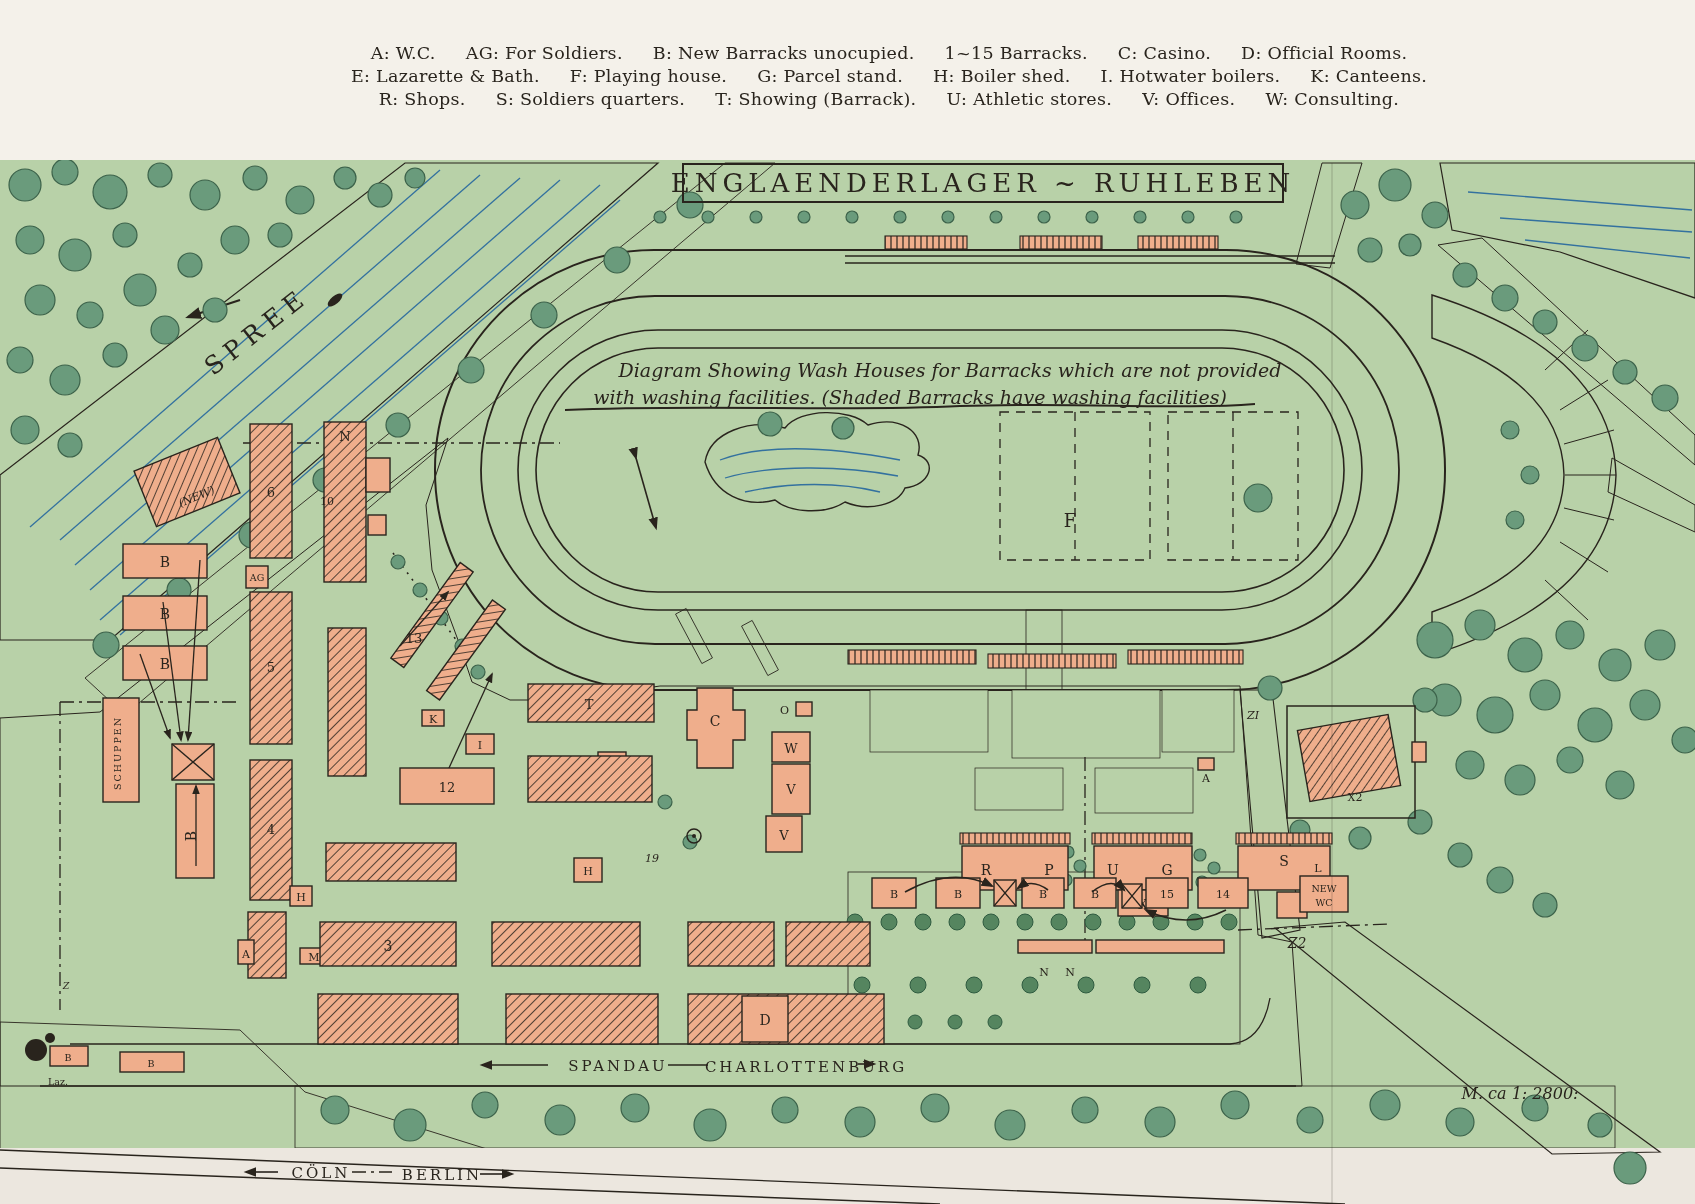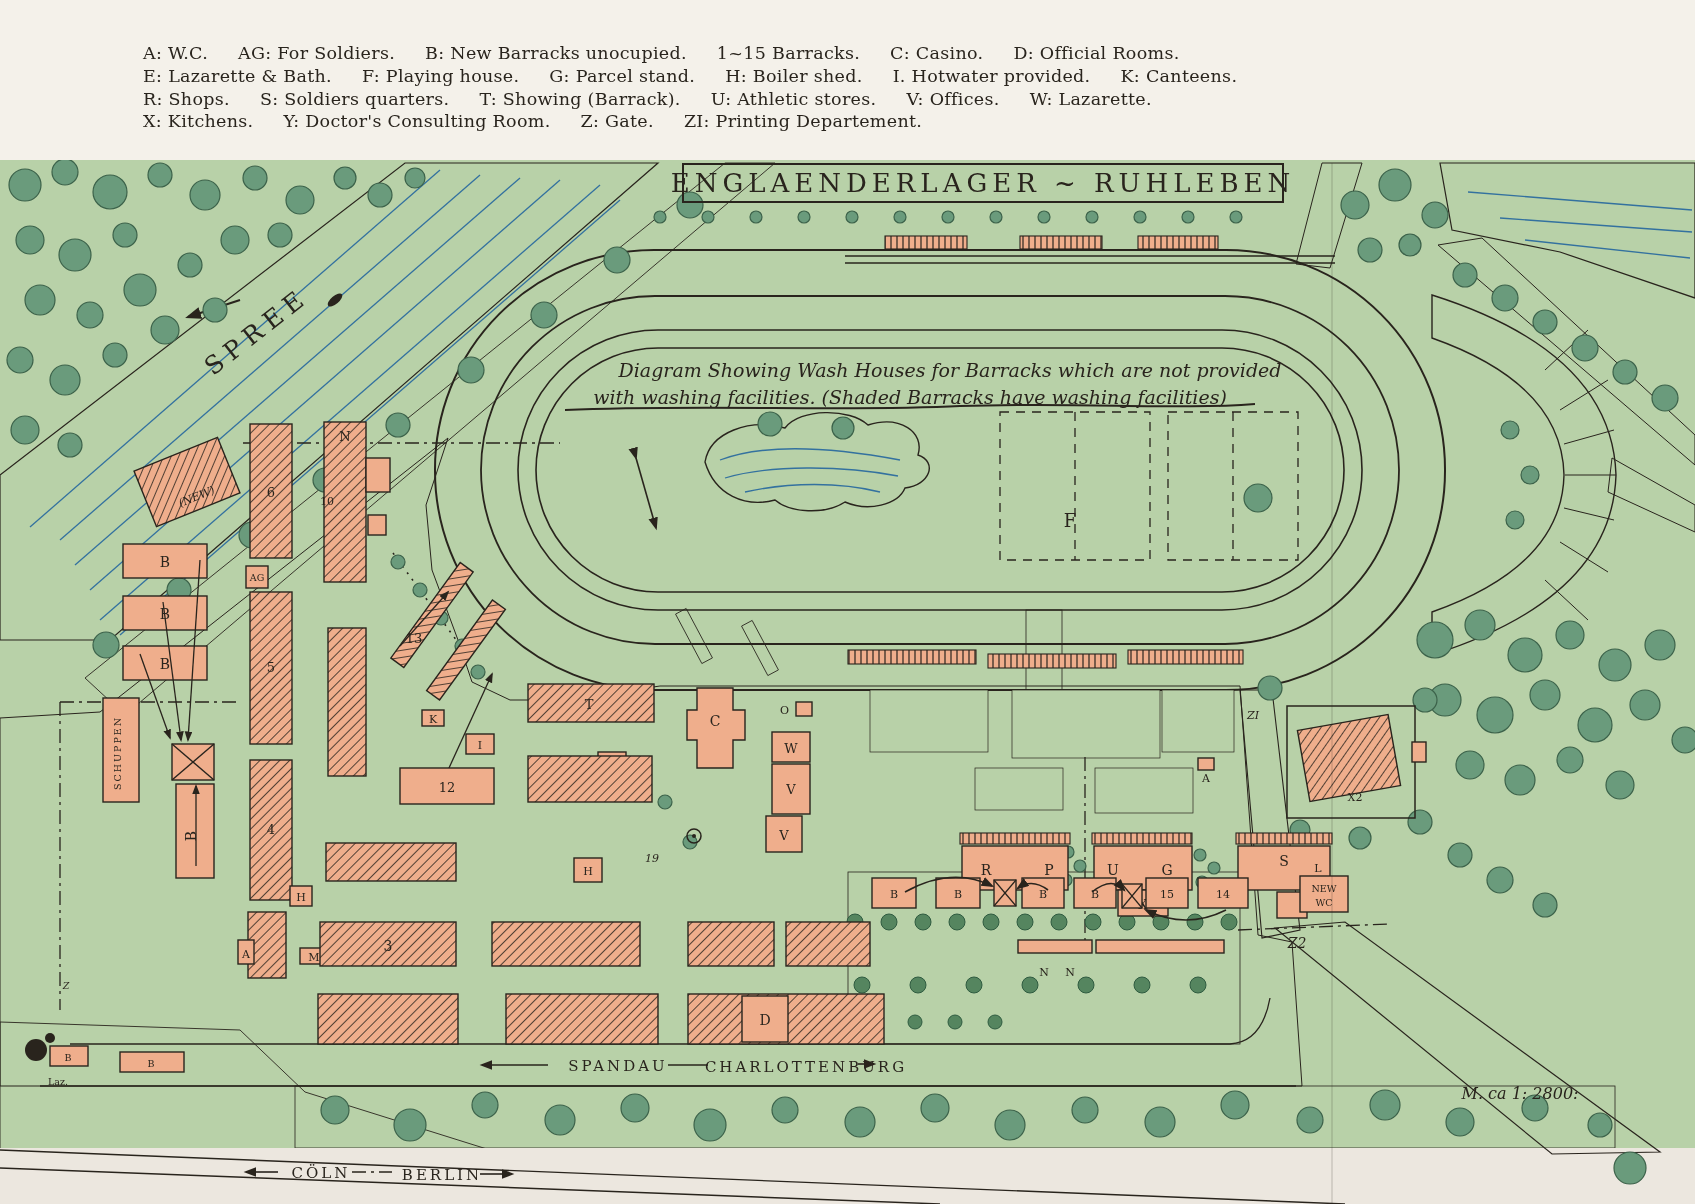--- a/index.html
+++ b/index.html
@@ -1,19 +1,19 @@
 <!DOCTYPE html>
 <html><head>
 <meta charset="utf-8">
 <style>
   body{margin:0;background:#f4f1ea;font-family:"DejaVu Serif",serif;}
   .page{position:relative;width:1695px;height:1204px;overflow:hidden;background:#f4f1ea;}
   .legend{position:absolute;top:0;left:0;width:100%;height:160px;box-sizing:border-box;
           padding:42px 30px 0 143px;color:#29241d;}
-  .legend-line{font-size:17.5px;line-height:1.3;letter-spacing:.3px;white-space:nowrap;}
+  .legend-line{font-size:17.5px;line-height:1.3;letter-spacing:.3px;white-space:nowrap;text-align:center;}
   .legend-entry{margin-right:30px;}
   svg.map{position:absolute;top:160px;left:0;display:block;}
   .paper{fill:#ece7df;} .paperB{fill:#f3f0e8;}
   .green{fill:#b8d1a8;}
   .water{fill:#7fc3e9;}
   .wl{stroke:#33719f;stroke-width:1.3;fill:none;}
   .ink{stroke:#29241d;fill:none;}
   .bld{fill:#efae8c;stroke:#29241d;stroke-width:1.4;}
   .bldh{fill:url(#hatch);stroke:#29241d;stroke-width:1.4;}
   .bldt{fill:url(#ticks);stroke:#29241d;stroke-width:1.1;}
@@ -32,23 +32,22 @@
   .dots{stroke-dasharray:2 6;stroke-width:1.6;}
   .fdash{stroke-dasharray:9 7;stroke-width:1.3;}
 </style>
 </head>
 <body>
 
 <div class="page">
 
   <div class="legend" id="legend">
       <div class="legend-line"><span class="legend-entry">A: W.C.</span><span class="legend-entry">AG: For Soldiers.</span><span class="legend-entry">B: New Barracks unocupied.</span><span class="legend-entry">1~15 Barracks.</span><span class="legend-entry">C: Casino.</span><span class="legend-entry">D: Official Rooms.</span></div>
-      <div class="legend-line"><span class="legend-entry">E: Lazarette &amp; Bath.</span><span class="legend-entry">F: Playing house.</span><span class="legend-entry">G: Parcel stand.</span><span class="legend-entry">H: Boiler shed.</span><span class="legend-entry">I. Hotwater provided.</span><span class="legend-entry">K: Canteens.</span></div>
-      <div class="legend-line"><span class="legend-entry">R: Shops.</span><span class="legend-entry">S: Soldiers quarters.</span><span class="legend-entry">T: Showing (Barrack).</span><span class="legend-entry">U: Athletic stores.</span><span class="legend-entry">V: Offices.</span><span class="legend-entry">W: Lazarette.</span></div>
-      <div class="legend-line"><span class="legend-entry">X: Kitchens.</span><span class="legend-entry">Y: Doctor's Consulting Room.</span><span class="legend-entry">Z: Gate.</span><span class="legend-entry">ZI: Printing Departement.</span></div>
+      <div class="legend-line"><span class="legend-entry">E: Lazarette &amp; Bath.</span><span class="legend-entry">F: Playing house.</span><span class="legend-entry">G: Parcel stand.</span><span class="legend-entry">H: Boiler shed.</span><span class="legend-entry">I. Hotwater boilers.</span><span class="legend-entry">K: Canteens.</span></div>
+      <div class="legend-line"><span class="legend-entry">R: Shops.</span><span class="legend-entry">S: Soldiers quarters.</span><span class="legend-entry">T: Showing (Barrack).</span><span class="legend-entry">U: Athletic stores.</span><span class="legend-entry">V: Offices.</span><span class="legend-entry">W: Consulting.</span></div>
     </div>
 
   <svg class="map" width="1695" height="1044" viewBox="0 160 1695 1044">
     <defs>
       <pattern id="hatch" width="7" height="7" patternUnits="userSpaceOnUse" patternTransform="rotate(45)">
         <rect width="7" height="7" fill="#efae8c"></rect>
         <line x1="0" y1="0" x2="0" y2="7" stroke="#29241d" stroke-width="1.6"></line>
       </pattern>
       <pattern id="ticks" width="6" height="16" patternUnits="userSpaceOnUse">
         <rect width="6" height="16" fill="#efae8c"></rect>

